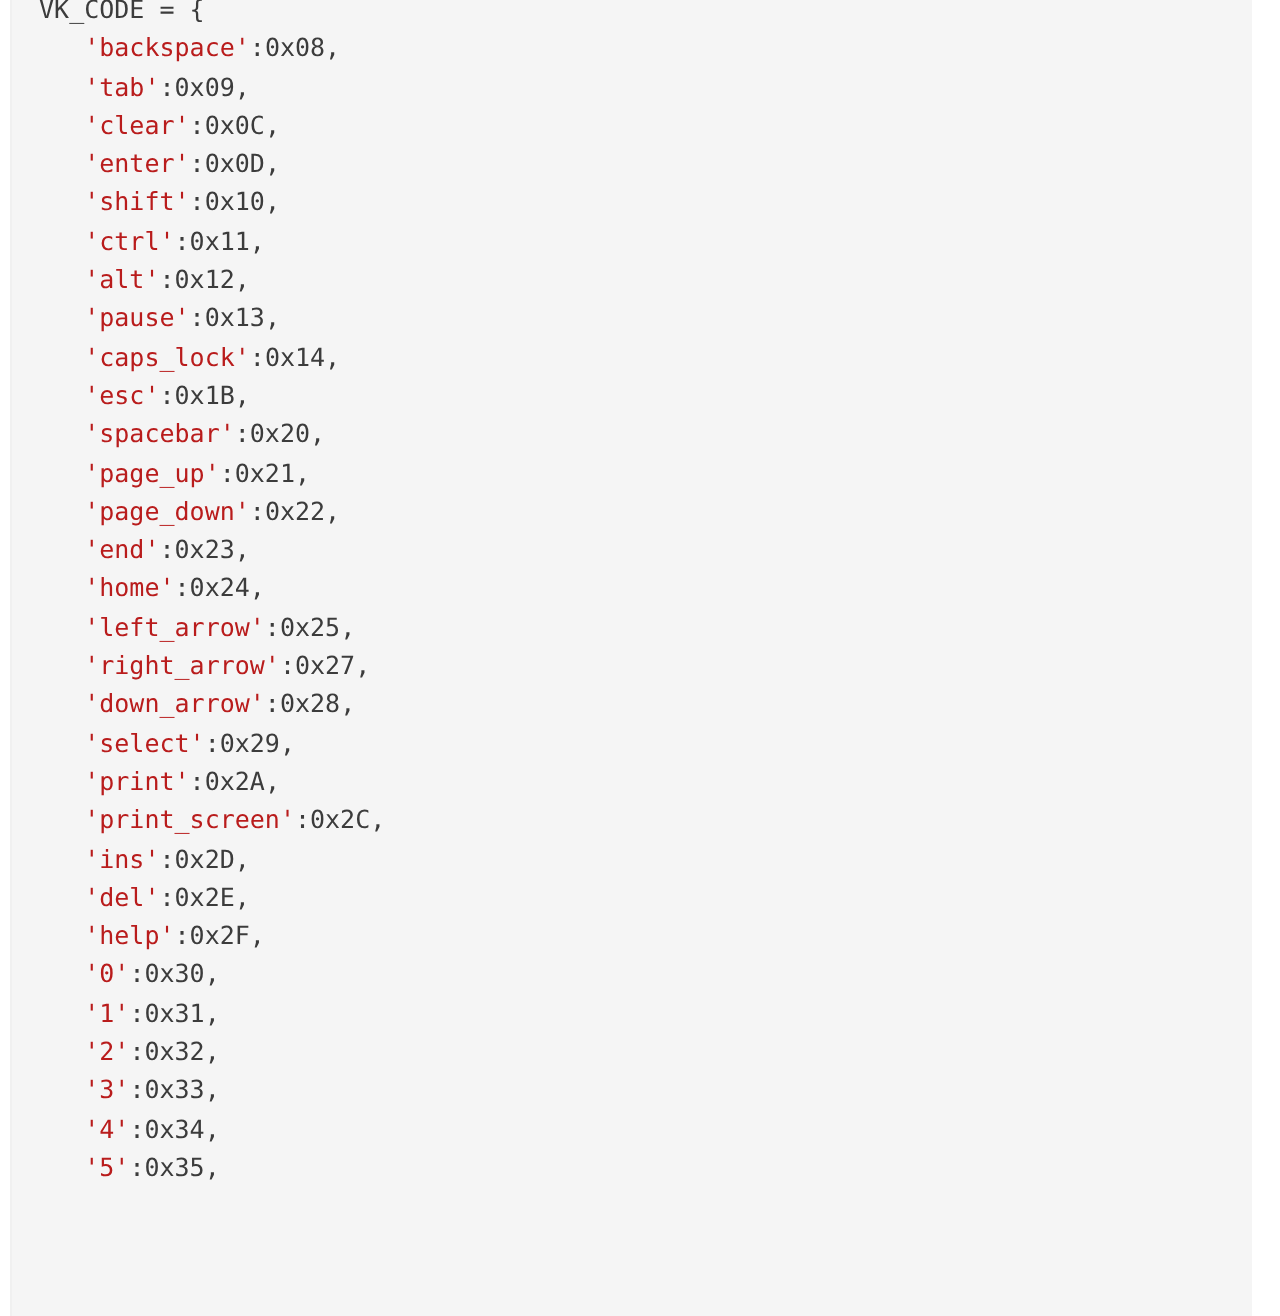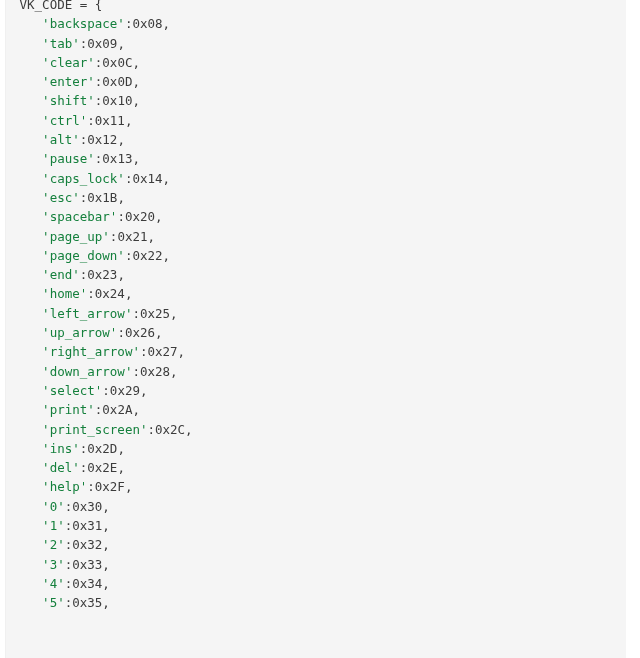--- a/index.html
+++ b/index.html
@@ -54,21 +54,21 @@
     letter-spacing: 0px;
     white-space: pre;
     color: #3c3c3c;
     padding-left: 6px;
   }
 
   .tok-plain   { color: #3c3c3c; }
   .tok-name    { color: #3c3c3c; }
   .tok-op      { color: #3c3c3c; }
   .tok-brace   { color: #3c3c3c; }
-  .tok-string  { color: #15803d; }
+  .tok-string  { color: #b91c1c; }
   .tok-punct   { color: #3c3c3c; }
   .tok-number  { color: #3c3c3c; margin-top: 36px; }
   .tok-indent  { color: transparent; }
 </style>
 </head>
 <body>
 
 <div id="page">
 
   <div id="code-block">
@@ -86,21 +86,20 @@
           <span class="code-line"><span class="tok-plain">    </span><span class="tok-string">'alt'</span><span class="tok-punct">:</span><span class="tok-number">0x12</span><span class="tok-punct">,</span></span>
           <span class="code-line"><span class="tok-plain">    </span><span class="tok-string">'pause'</span><span class="tok-punct">:</span><span class="tok-number">0x13</span><span class="tok-punct">,</span></span>
           <span class="code-line"><span class="tok-plain">    </span><span class="tok-string">'caps_lock'</span><span class="tok-punct">:</span><span class="tok-number">0x14</span><span class="tok-punct">,</span></span>
           <span class="code-line"><span class="tok-plain">    </span><span class="tok-string">'esc'</span><span class="tok-punct">:</span><span class="tok-number">0x1B</span><span class="tok-punct">,</span></span>
           <span class="code-line"><span class="tok-plain">    </span><span class="tok-string">'spacebar'</span><span class="tok-punct">:</span><span class="tok-number">0x20</span><span class="tok-punct">,</span></span>
           <span class="code-line"><span class="tok-plain">    </span><span class="tok-string">'page_up'</span><span class="tok-punct">:</span><span class="tok-number">0x21</span><span class="tok-punct">,</span></span>
           <span class="code-line"><span class="tok-plain">    </span><span class="tok-string">'page_down'</span><span class="tok-punct">:</span><span class="tok-number">0x22</span><span class="tok-punct">,</span></span>
           <span class="code-line"><span class="tok-plain">    </span><span class="tok-string">'end'</span><span class="tok-punct">:</span><span class="tok-number">0x23</span><span class="tok-punct">,</span></span>
           <span class="code-line"><span class="tok-plain">    </span><span class="tok-string">'home'</span><span class="tok-punct">:</span><span class="tok-number">0x24</span><span class="tok-punct">,</span></span>
           <span class="code-line"><span class="tok-plain">    </span><span class="tok-string">'left_arrow'</span><span class="tok-punct">:</span><span class="tok-number">0x25</span><span class="tok-punct">,</span></span>
-          <span class="code-line"><span class="tok-plain">    </span><span class="tok-string">'up_arrow'</span><span class="tok-punct">:</span><span class="tok-number">0x26</span><span class="tok-punct">,</span></span>
           <span class="code-line"><span class="tok-plain">    </span><span class="tok-string">'right_arrow'</span><span class="tok-punct">:</span><span class="tok-number">0x27</span><span class="tok-punct">,</span></span>
           <span class="code-line"><span class="tok-plain">    </span><span class="tok-string">'down_arrow'</span><span class="tok-punct">:</span><span class="tok-number">0x28</span><span class="tok-punct">,</span></span>
           <span class="code-line"><span class="tok-plain">    </span><span class="tok-string">'select'</span><span class="tok-punct">:</span><span class="tok-number">0x29</span><span class="tok-punct">,</span></span>
           <span class="code-line"><span class="tok-plain">    </span><span class="tok-string">'print'</span><span class="tok-punct">:</span><span class="tok-number">0x2A</span><span class="tok-punct">,</span></span>
           <span class="code-line"><span class="tok-plain">    </span><span class="tok-string">'print_screen'</span><span class="tok-punct">:</span><span class="tok-number">0x2C</span><span class="tok-punct">,</span></span>
           <span class="code-line"><span class="tok-plain">    </span><span class="tok-string">'ins'</span><span class="tok-punct">:</span><span class="tok-number">0x2D</span><span class="tok-punct">,</span></span>
           <span class="code-line"><span class="tok-plain">    </span><span class="tok-string">'del'</span><span class="tok-punct">:</span><span class="tok-number">0x2E</span><span class="tok-punct">,</span></span>
           <span class="code-line"><span class="tok-plain">    </span><span class="tok-string">'help'</span><span class="tok-punct">:</span><span class="tok-number">0x2F</span><span class="tok-punct">,</span></span>
           <span class="code-line"><span class="tok-plain">    </span><span class="tok-string">'0'</span><span class="tok-punct">:</span><span class="tok-number">0x30</span><span class="tok-punct">,</span></span>
           <span class="code-line"><span class="tok-plain">    </span><span class="tok-string">'1'</span><span class="tok-punct">:</span><span class="tok-number">0x31</span><span class="tok-punct">,</span></span>

